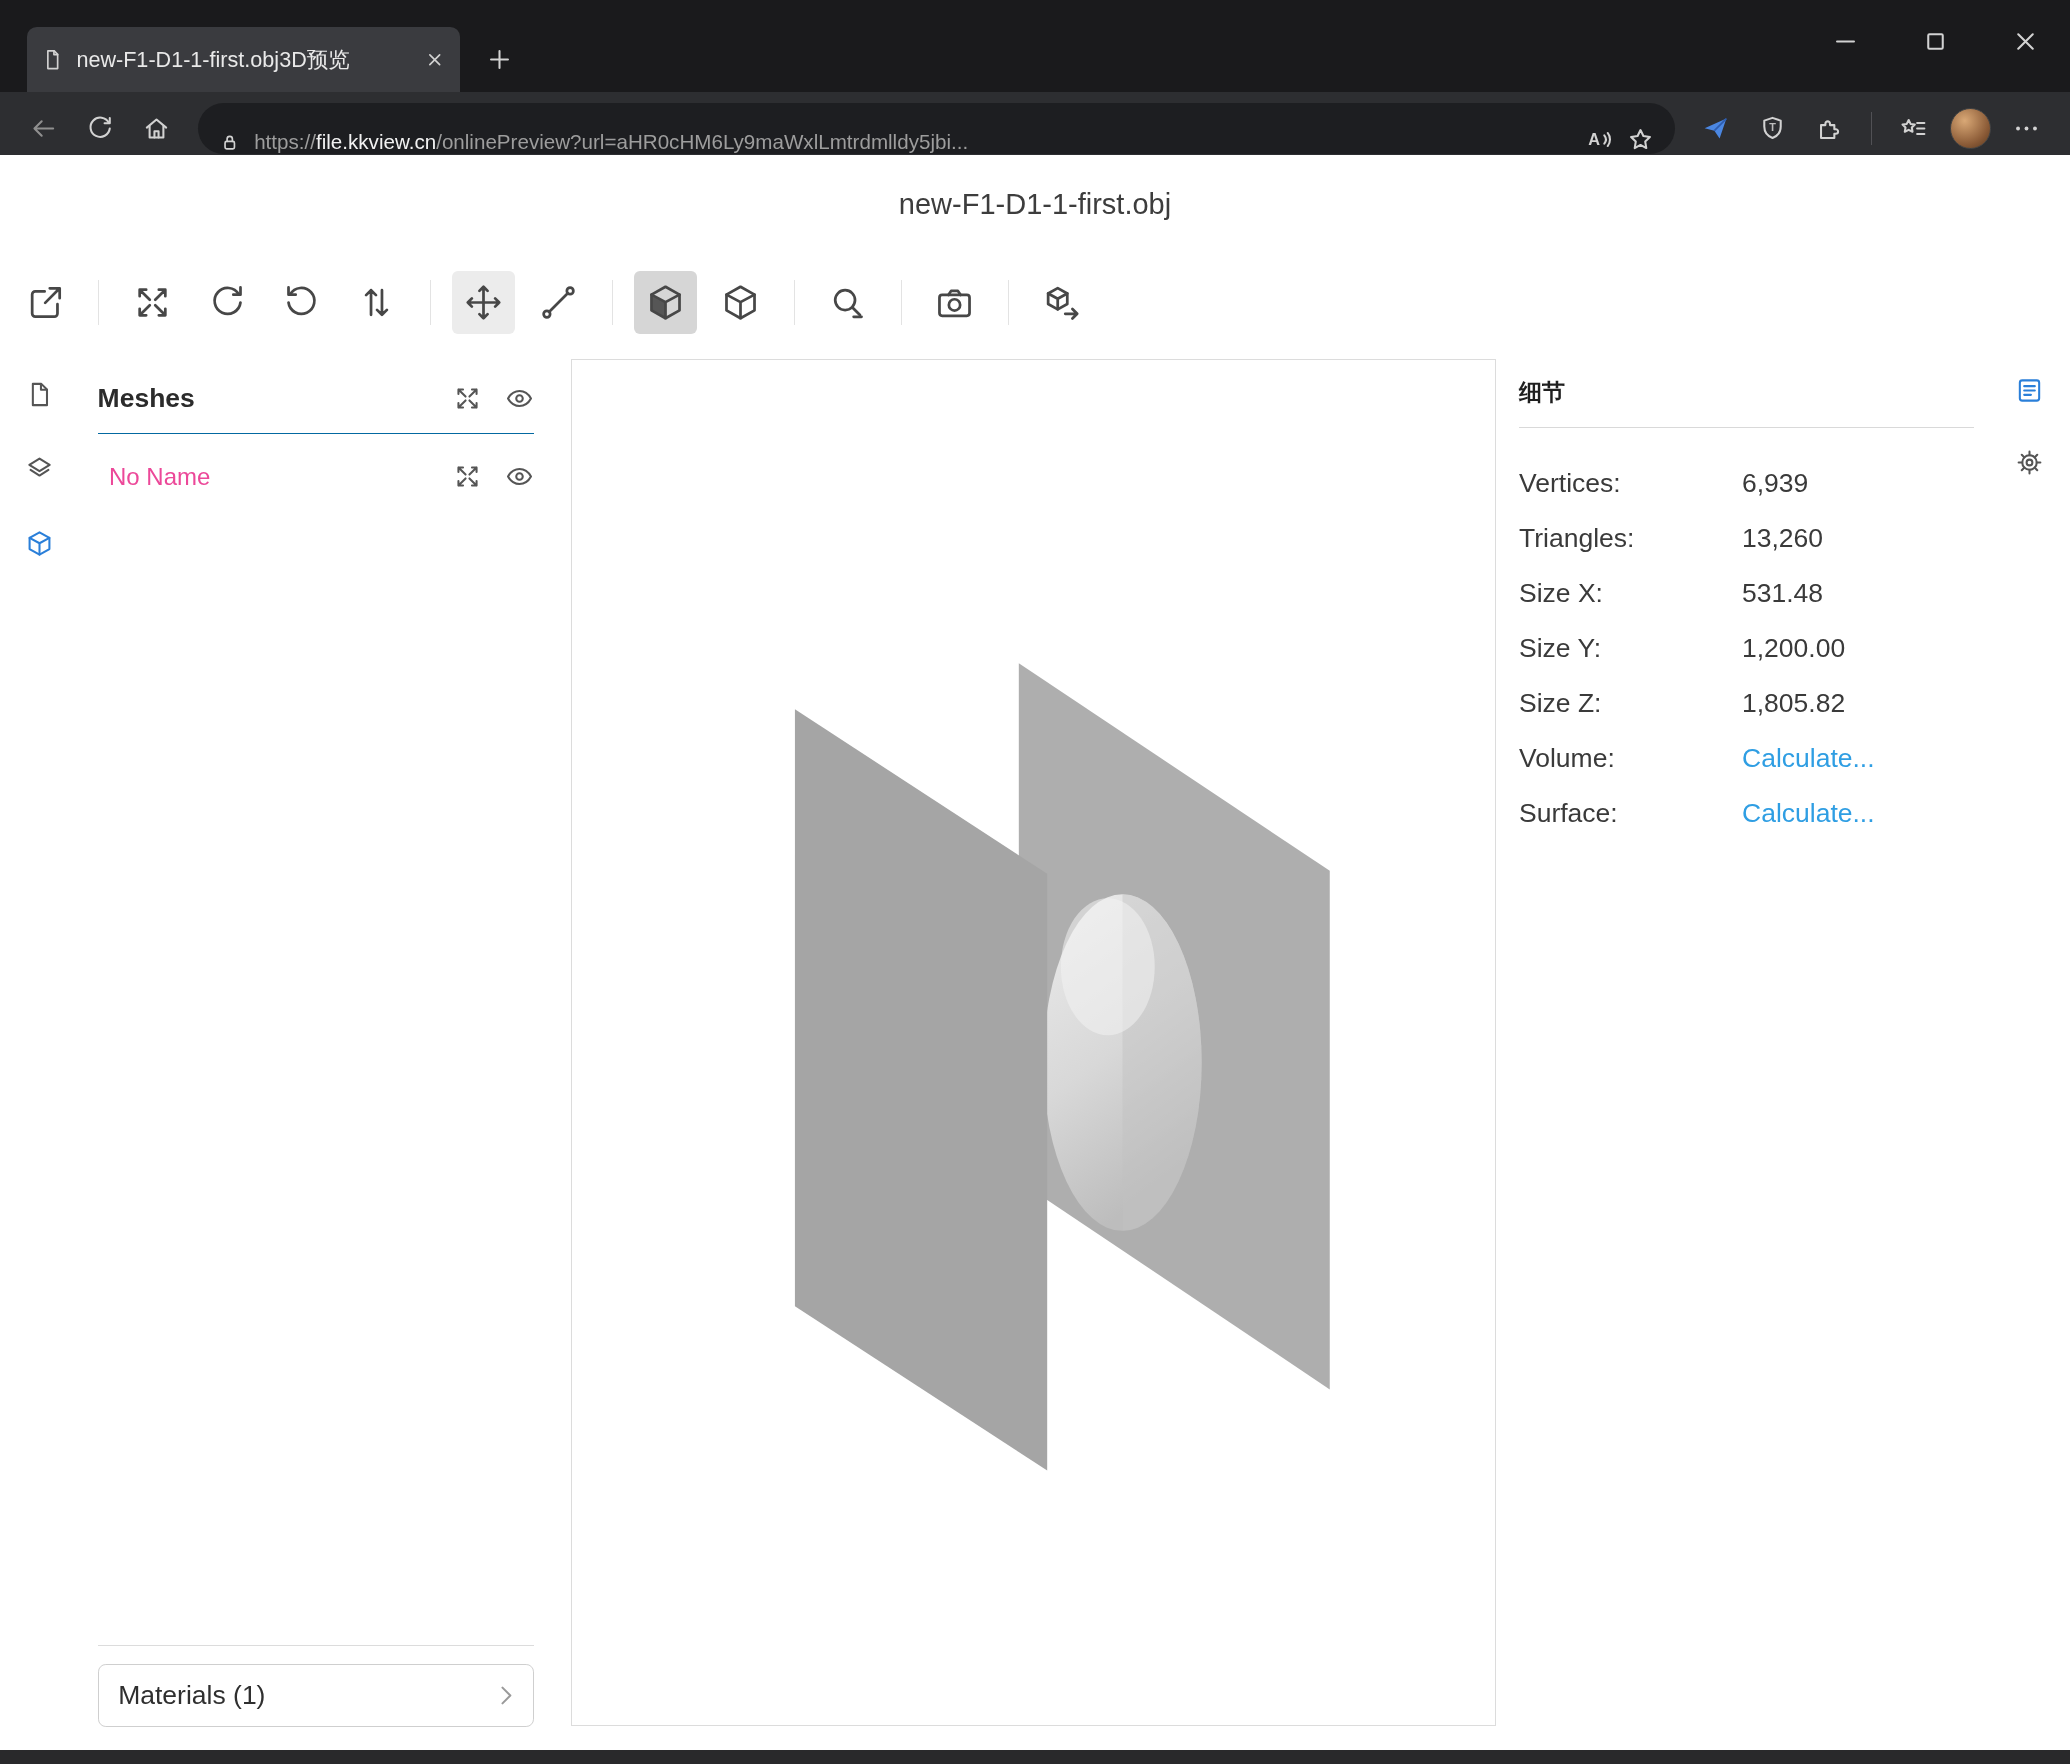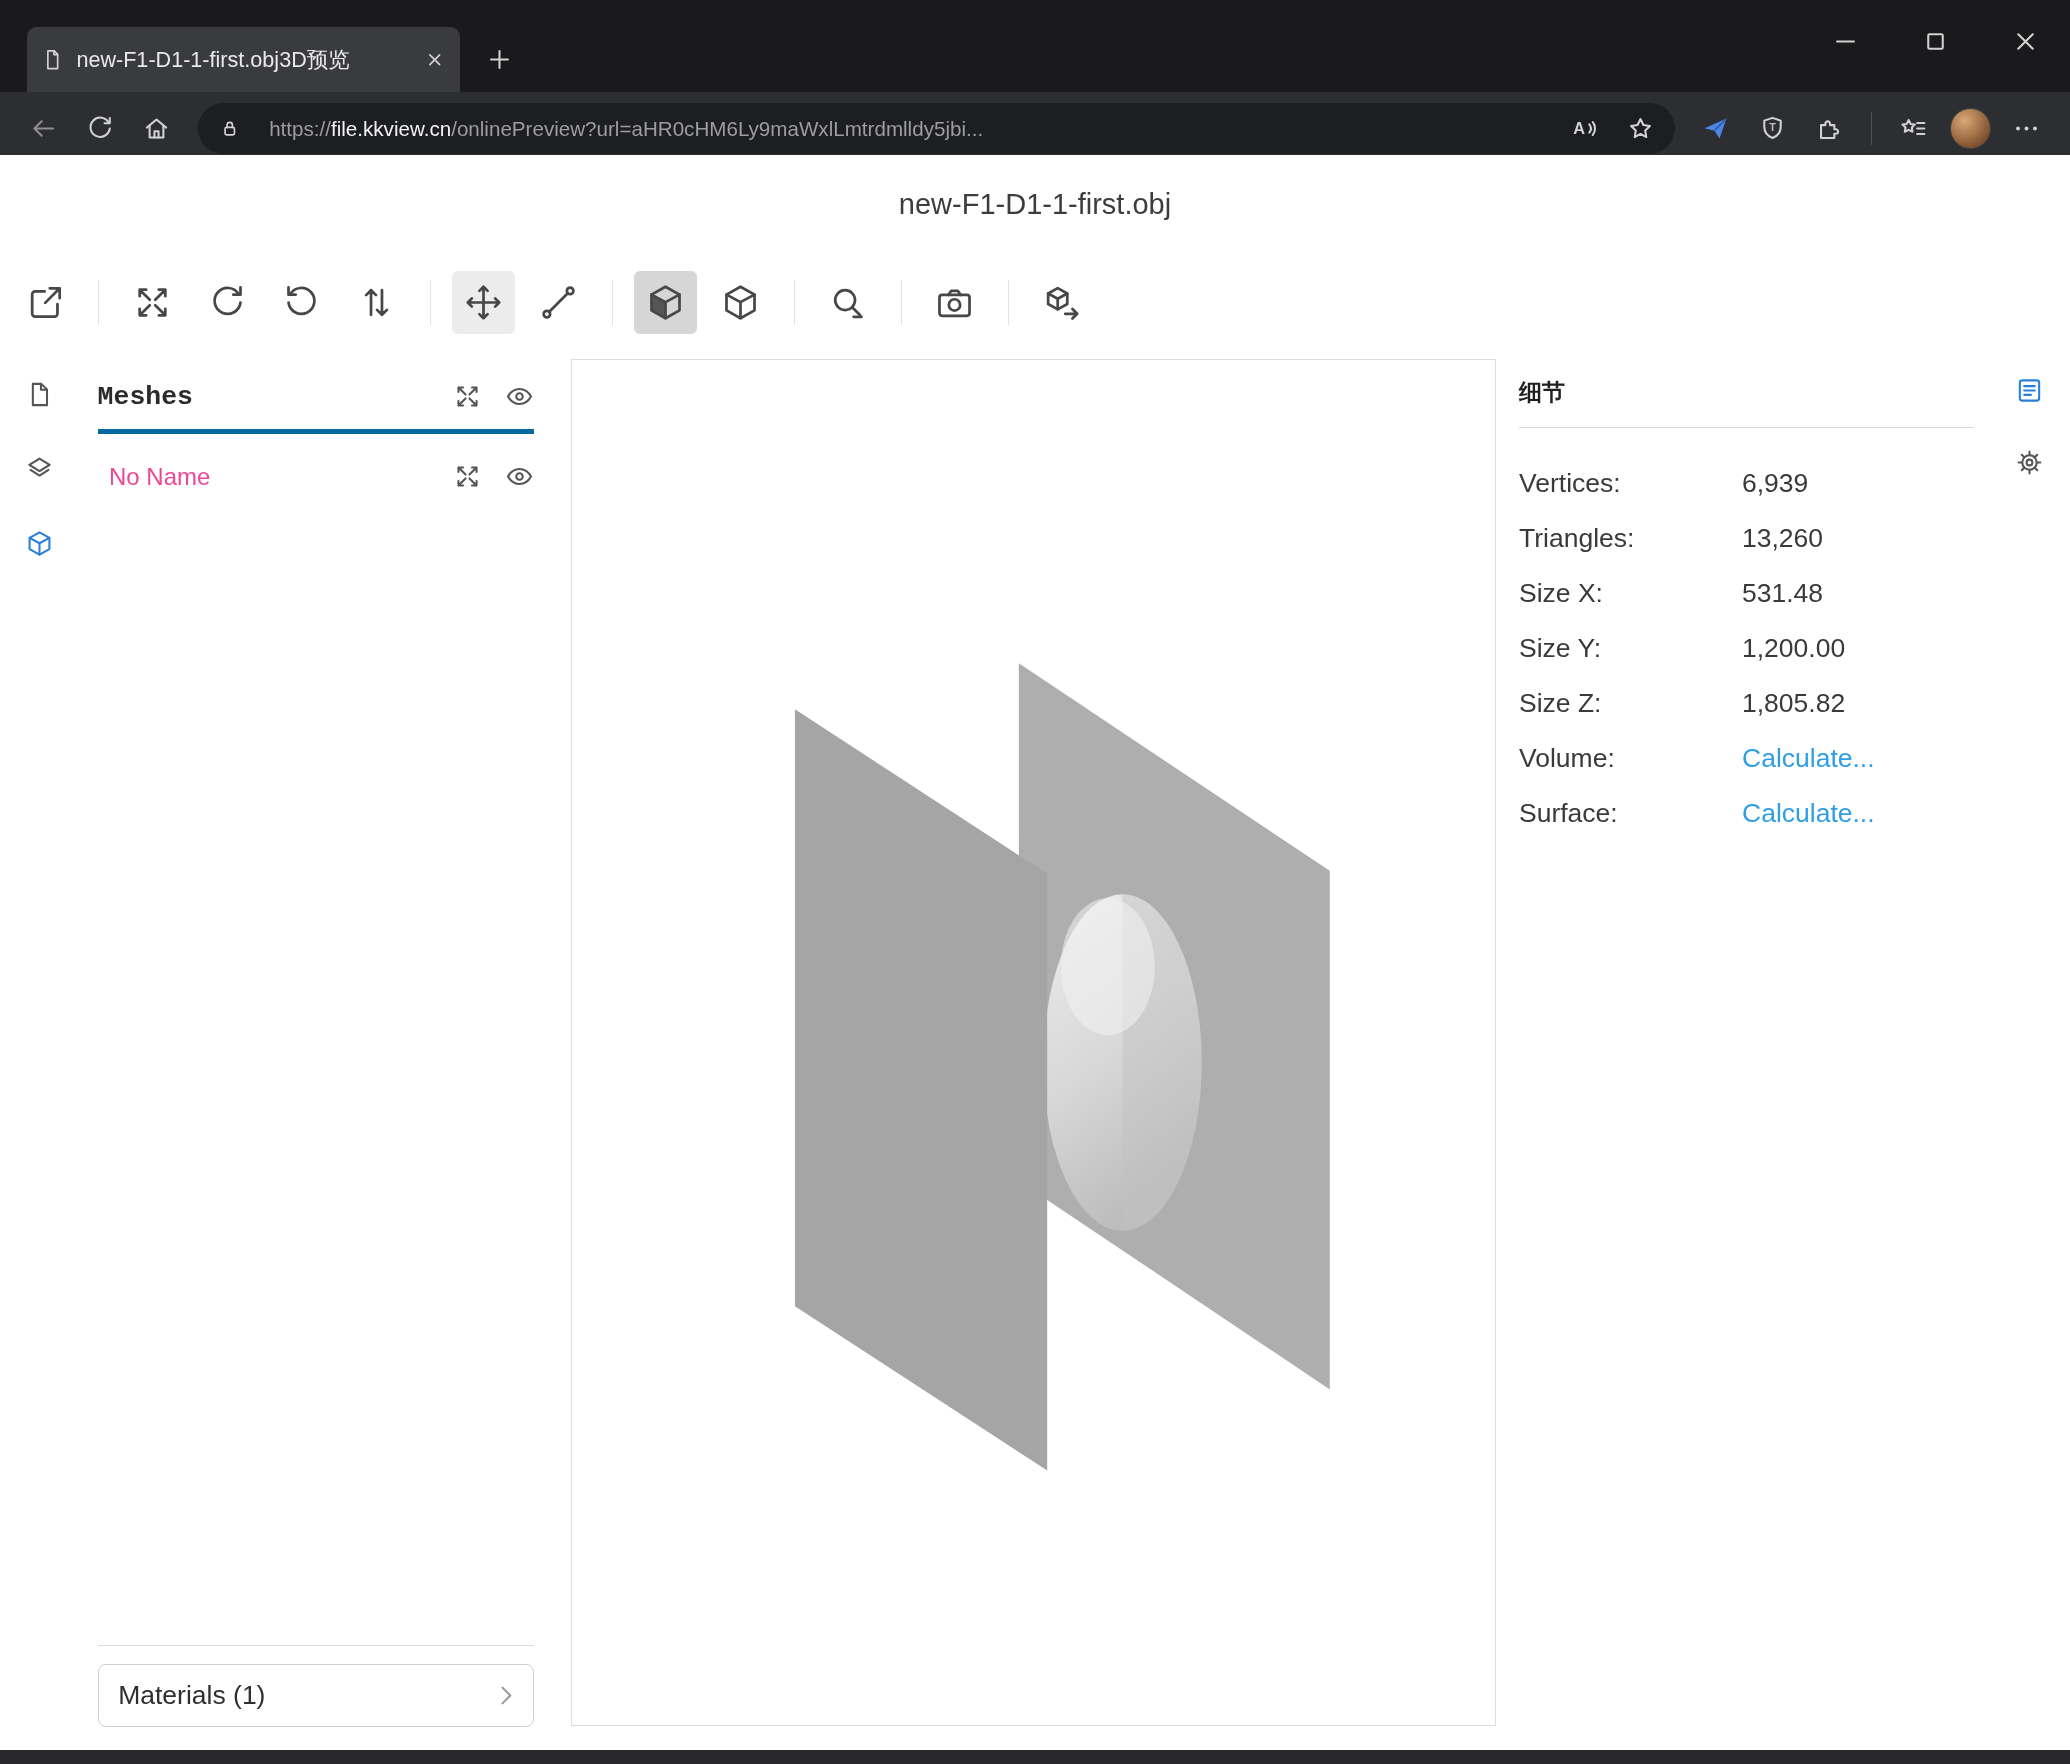--- a/index.html
+++ b/index.html
@@ -14,21 +14,21 @@
          display: flex; align-items: center; padding: 0 13.7px; gap: 11.8px; min-width: 0; cursor: default; }
   .tab-title { flex: 1; color: #e9e9e9; font-size: 21.6px; white-space: nowrap; overflow: hidden; text-overflow: ellipsis; }
   .iconbtn { display: flex; align-items: center; justify-content: center; border-radius: 5.9px; }
   .newtab { width: 47px; height: 47px; margin-left: 15.7px; margin-bottom: 8.8px; }
   .win-controls { margin-left: auto; display: flex; height: 82px; align-self: flex-start; }
   .win-btn { width: 90px; height: 82px; display: flex; align-items: center; justify-content: center; }
 
   .navbar { height: 73px; background: #2d2e31; display: flex; align-items: center; padding: 0 17.6px; gap: 5.9px; }
   .nav-btn { width: 51px; height: 51px; }
   .addressbar { flex: 1; min-width: 0; height: 51px; background: #1d1e21; border-radius: 25.5px;
-                display: flex; align-items: center; padding: 0 19.6px; gap: 28px; margin: 0 9.8px; }
+                display: flex; align-items: flex-end; padding: 0 19.6px; gap: 13px; margin: 0 9.8px; }
   .url { flex: 1; min-width: 0; font-size: 20.6px; white-space: nowrap; overflow: hidden; }
   .url .dim { color: #9d9d9d; }
   .url .bright { color: #f2f2f2; }
   .divider-v { width: 1px; height: 33px; background: #515155; margin: 0 9.8px; }
   .avatar { width: 41px; height: 41px; border-radius: 50%;
             background: radial-gradient(circle at 35% 30%, #d9a876, #8a5a36 65%, #55371f); border: 1px solid #444; }
 
   svg.ci  { width: 29px; height: 29px; fill: none; stroke: #d2d2d2; stroke-width: 1.7; stroke-linecap: round; stroke-linejoin: round; }
   svg.ci.dim-ic { stroke: #8f8f8f; }
   svg.ci.small { width: 23.5px; height: 23.5px; }
@@ -49,21 +49,21 @@
   svg.pi.blue { stroke: #2a7fd9; }
 
   .content { position: absolute; top: 196px; left: 0; right: 0; bottom: 0; }
 
   .left-strip { position: absolute; left: 0; top: 0; width: 78px; display: flex; flex-direction: column;
                 align-items: center; padding-top: 15.7px; gap: 19.6px; }
   .strip-btn { width: 55px; height: 55px; display: flex; align-items: center; justify-content: center; cursor: pointer; }
 
   .left-panel { position: absolute; left: 78px; top: 0; width: 476px; bottom: 0; }
   .panel-header { margin: 13.7px 19.6px 0 19.6px; height: 69px; display: flex; align-items: center;
-                  border-bottom: 5px solid #0369a1; font-family: Liberation Mono, monospace; }
+                  border-bottom: 1px solid #0369a1; }
   .panel-header .ph-title { font-size: 26.5px; font-weight: 600; color: #2b2b2b; }
   .ph-icons { margin-left: auto; display: flex; gap: 23.5px; align-items: center; }
   .mesh-row { margin: 17.6px 19.6px 0 31px; height: 51px; display: flex; align-items: center; cursor: pointer; }
   .mesh-row .mesh-name { font-size: 24px; color: #ec4899; text-align: center; }
   .materials-wrap { position: absolute; left: 19.6px; right: 19.6px; bottom: 23.5px; }
   .materials-divider { height: 1px; background: #dcdcdc; margin-bottom: 17.6px; }
   .materials-btn { width: 100%; height: 63px; border: 1px solid #cfcfcf; border-radius: 7.8px; background: #fff;
                    display: flex; align-items: center; padding: 0 13.7px 0 19.6px; font-size: 26.5px; color: #2f2f2f;
                    font-family: Liberation Sans, sans-serif; cursor: pointer; }
   .materials-btn .chev { margin-left: auto; display: flex; }

